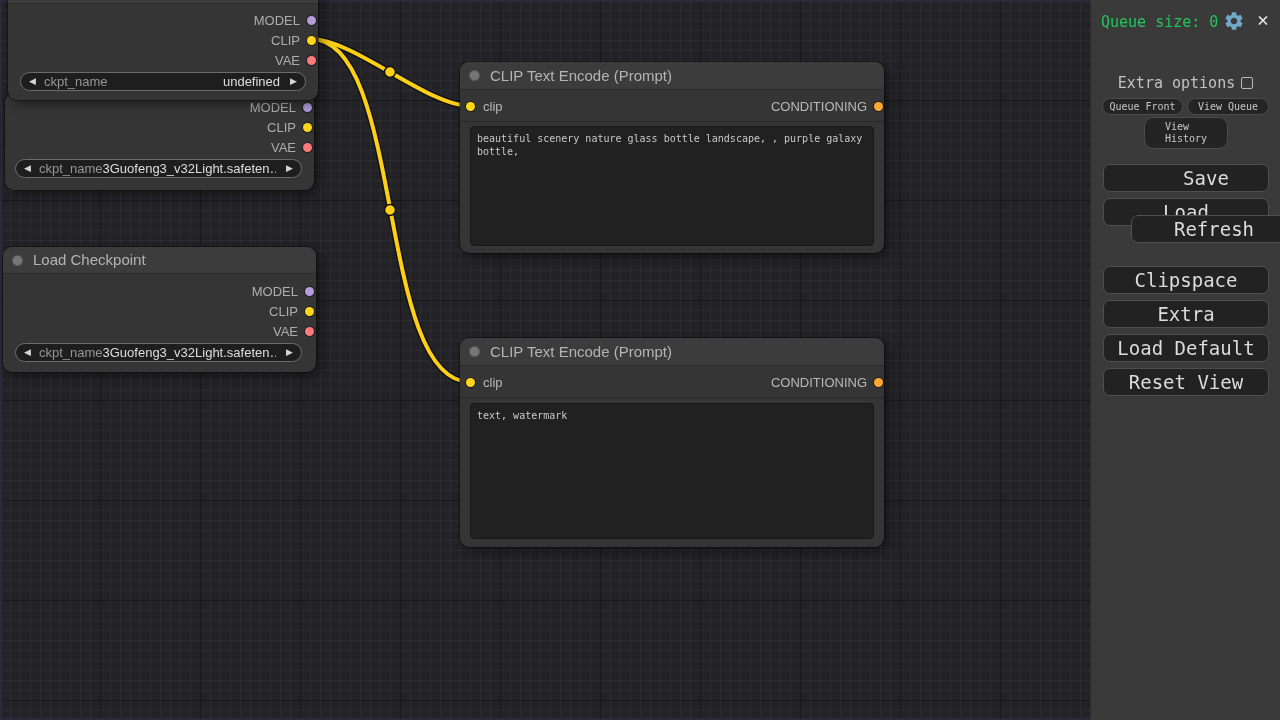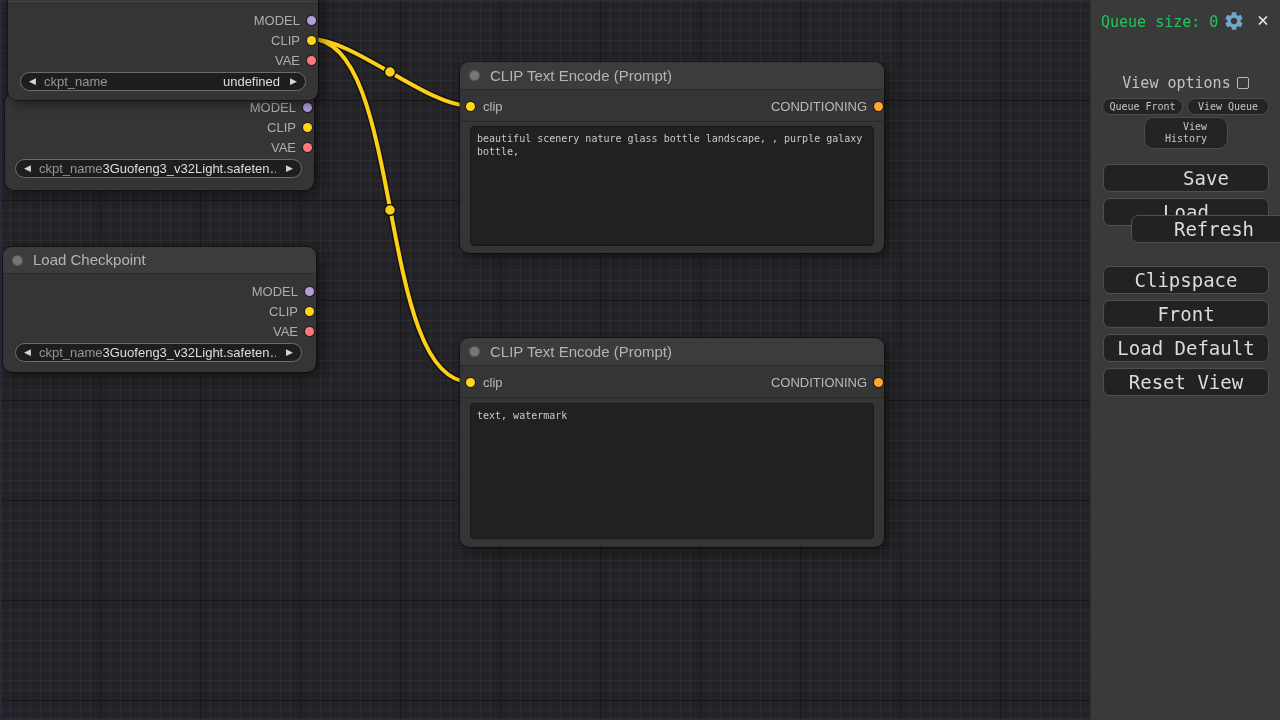--- a/index.html
+++ b/index.html
@@ -107,21 +107,21 @@
   .checkbox {
     width:12px; height:12px; border:1px solid #b9b9b9; border-radius:2px;
     background:transparent; cursor:pointer; flex:0 0 auto;
   }
   .pill {
     position:absolute; height:17px; background:#242424;
     border:1px solid #4c4c4c; border-radius:9px; color:#c6c6c6;
     font-size:10px; display:flex; align-items:center; justify-content:center;
     cursor:pointer; white-space:nowrap;
   }
-  .pill.two-line { white-space:pre-line; text-align:right; line-height:1.25; }
+  .pill.two-line { white-space:pre-line; text-align:left; line-height:1.25; }
 </style>
 </head>
 <body>
 
 <div id="stage">
 
   <div id="canvas">
     <div class="edge-line" style="left:0;top:0;width:1090px;height:2px;"></div>
     <div class="edge-line" style="left:0;top:0;width:2px;height:720px;"></div>
     <div class="edge-line" style="left:0;top:718px;width:1090px;height:2px;"></div>
@@ -253,31 +253,31 @@
         M12,15.6c-1.98,0-3.6-1.62-3.6-3.6s1.62-3.6,3.6-3.6s3.6,1.62,3.6,3.6S13.98,15.6,12,15.6z"></path>
       </svg>
     </div>
 
     <div class="close-btn">
       <span>✕</span>
     </div>
 
 
     <div class="extra-row">
-      <span>View options</span>
+      <span>Extra options</span>
       <span class="checkbox"></span>
     </div>
 
     <div class="pill" style="left:11px;top:98px;width:81px;">Queue Front</div>
     <div class="pill" style="left:96px;top:98px;width:82px;">View Queue</div>
     <div class="pill two-line" style="left:53px;top:117px;width:84px;height:32px;">View
 History</div>
 
     <div class="sb-btn" style="top:164px;padding-left:40px;">Save</div>
     <div class="sb-btn" style="top:198px;">Load</div>
     <div class="sb-btn" style="top:215px;margin-left:28px;">Refresh</div>
     <div class="sb-btn" style="top:266px;">Clipspace</div>
-    <div class="sb-btn" style="top:300px;">Front</div>
+    <div class="sb-btn" style="top:300px;">Extra</div>
     <div class="sb-btn" style="top:334px;">Load Default</div>
     <div class="sb-btn" style="top:368px;">Reset View</div>
   </div>
 
 </div>
 
 </body></html>

